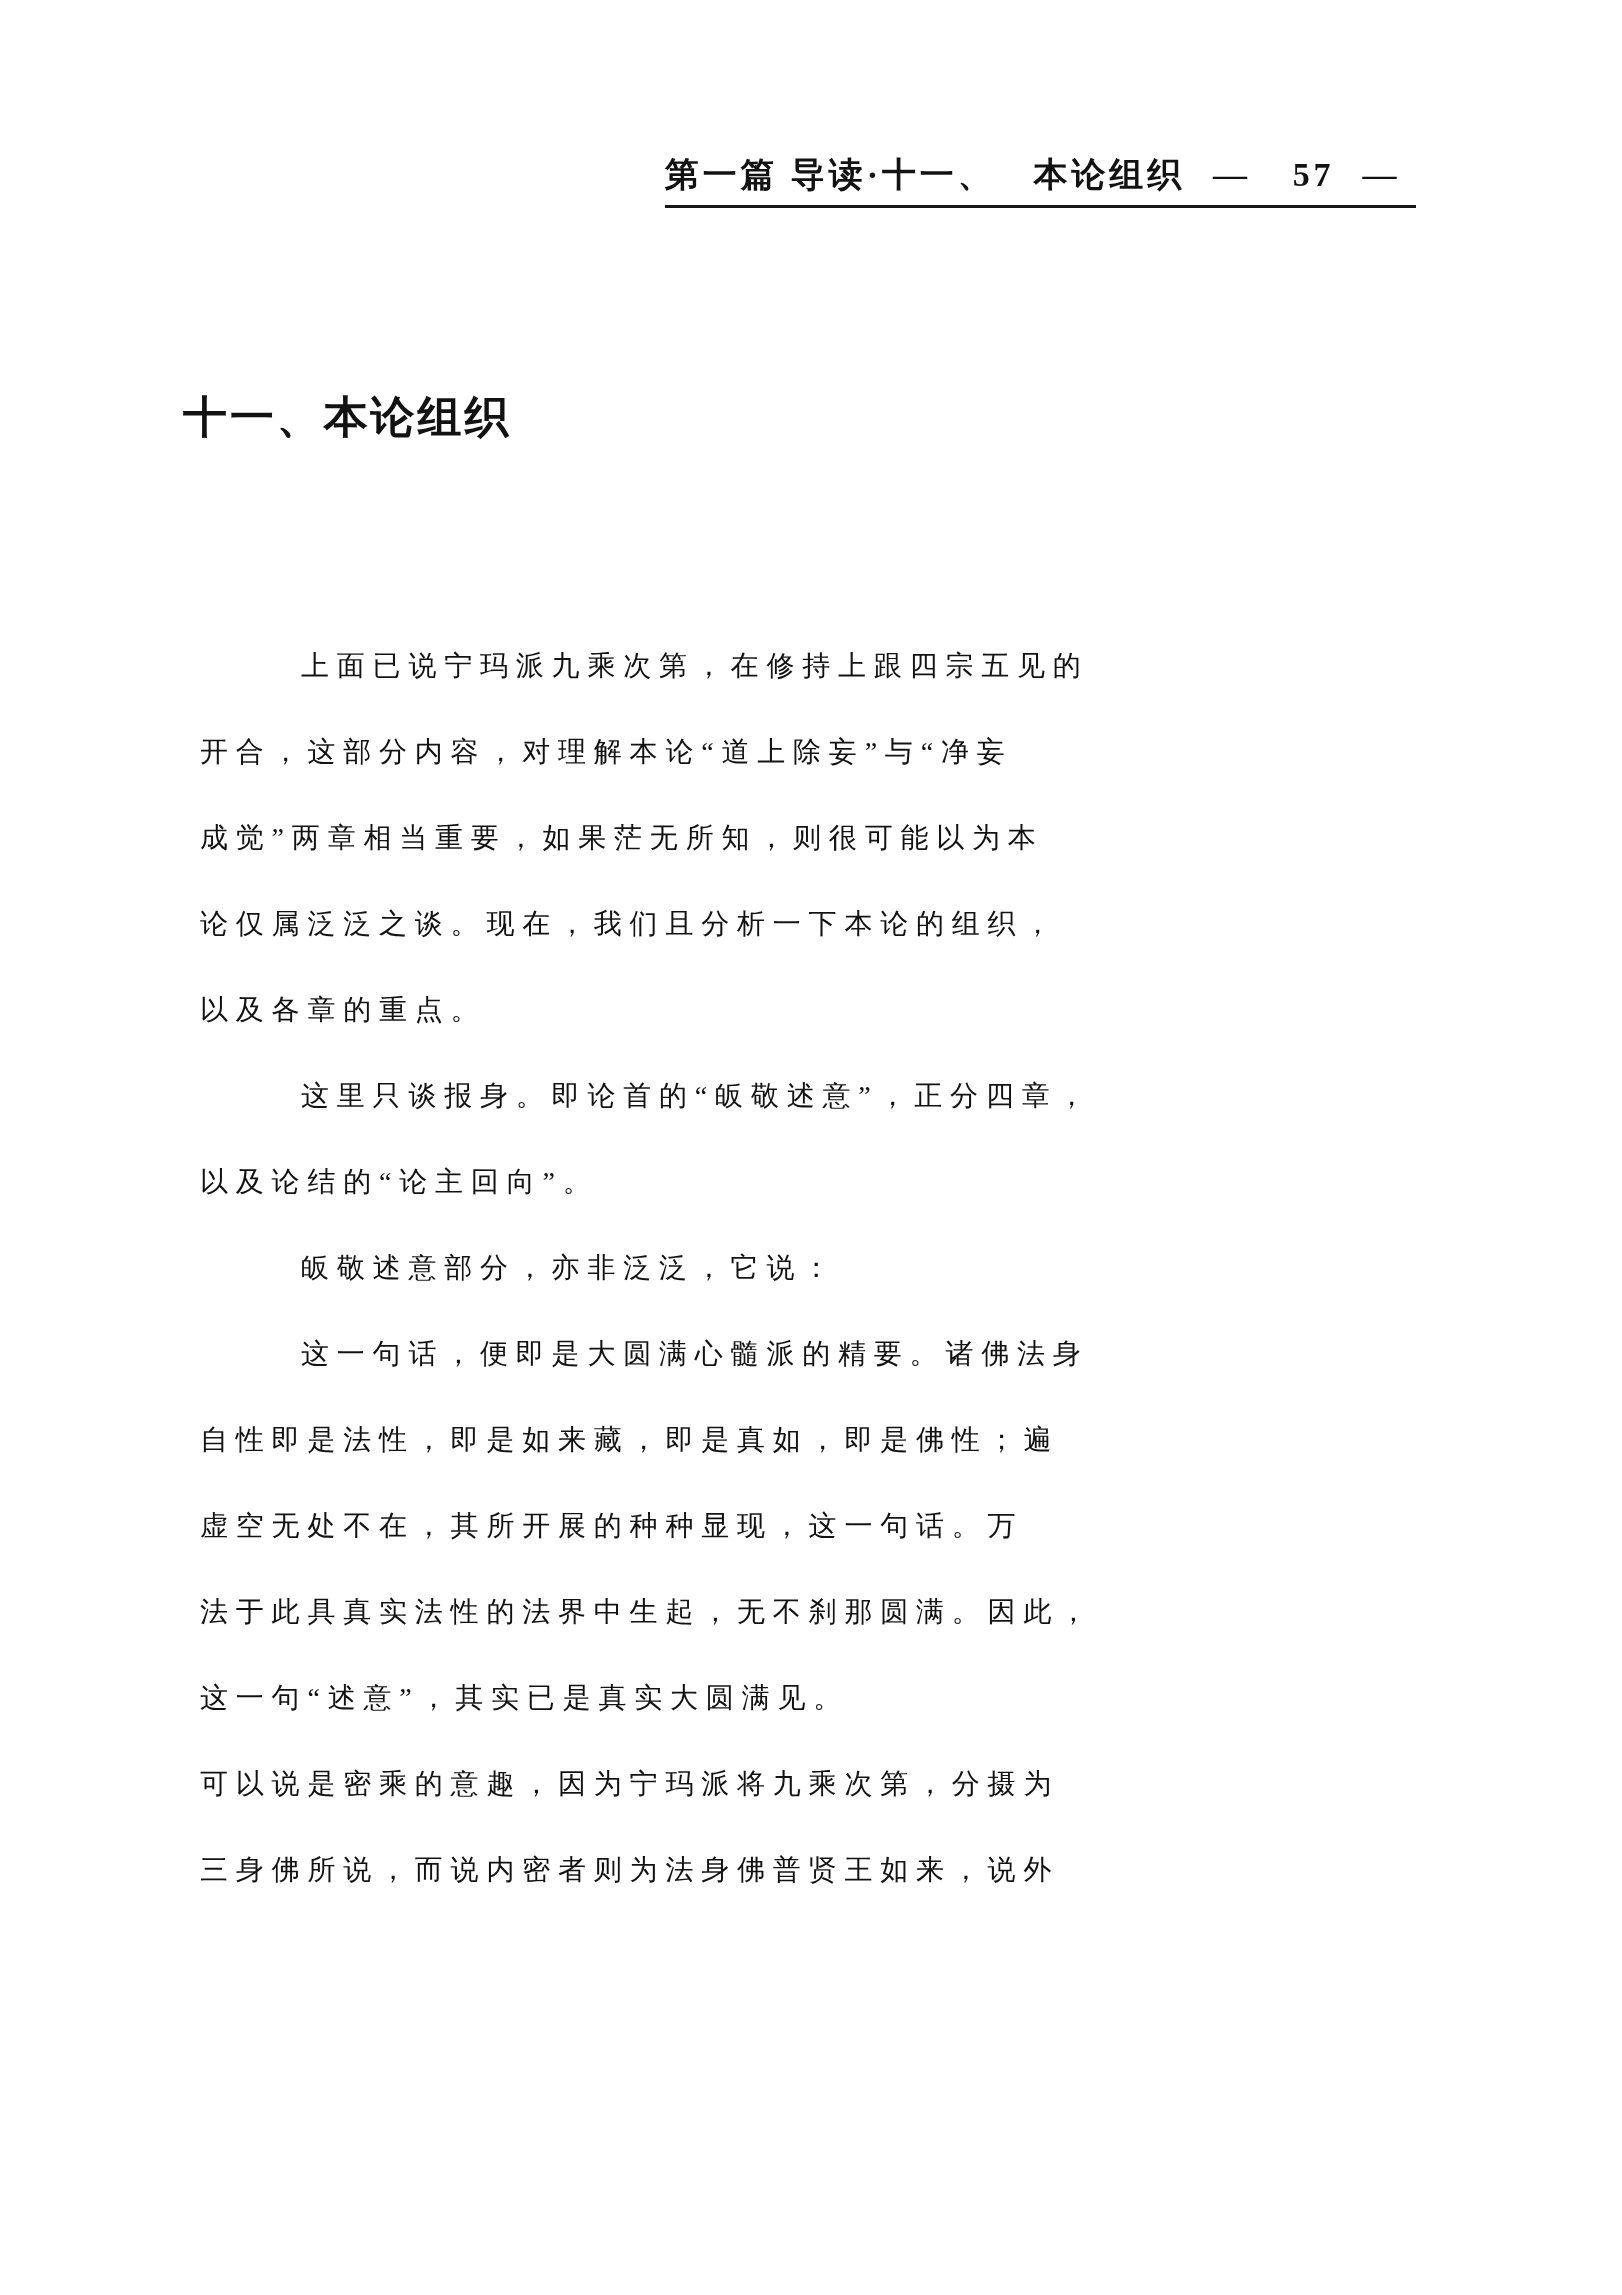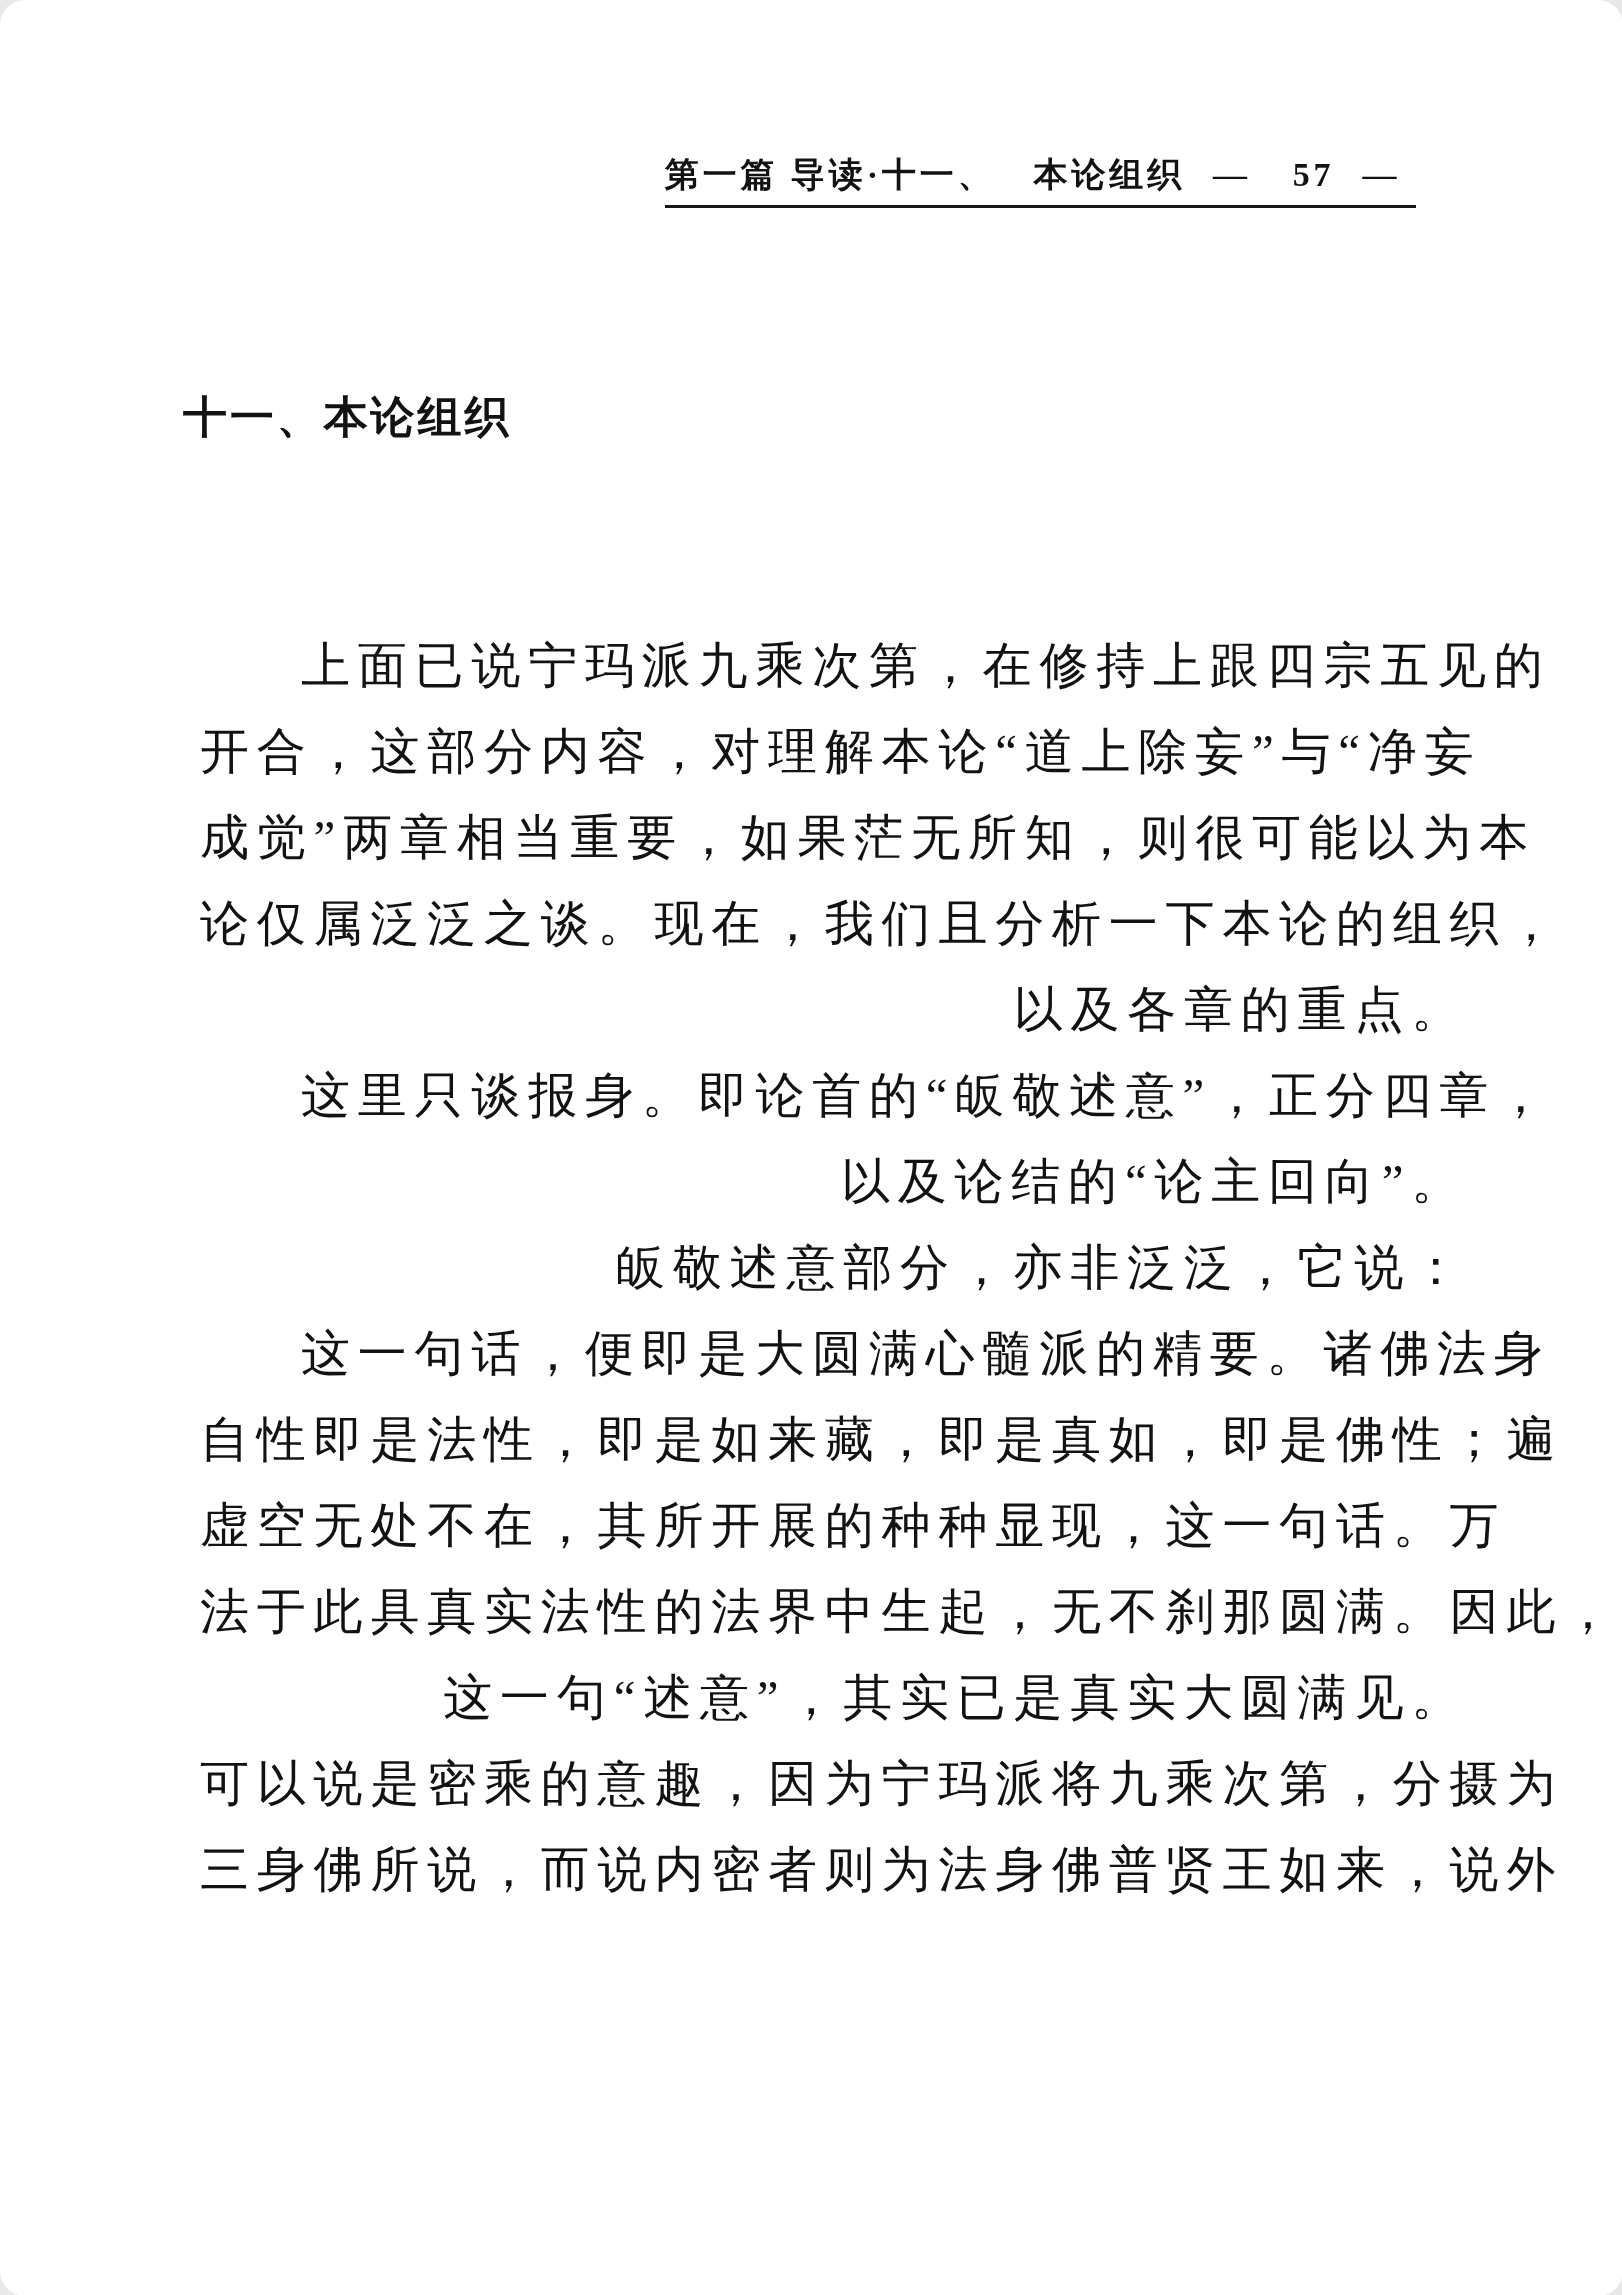--- a/index.html
+++ b/index.html
@@ -5,21 +5,20 @@
   html, body { margin: 0; padding: 0; background: #e8e8e8; }
   .page {
     position: relative;
     width: 1623px;
     height: 2296px;
     margin: 0 auto;
     background: #ffffff;
     font-family: "Liberation Serif", serif;
     color: #121212;
     overflow: hidden;
-    border-radius: 25px;
   }
   
   .running-header {
     position: absolute;
     top: 156px;
     right: 207px;
     font-size: 34px;
     font-weight: bold;
     letter-spacing: 3.9px;
     white-space: nowrap;
@@ -43,24 +42,23 @@
   
   .body-text {
     position: absolute;
     top: 623px;
     left: 200px;
     width: 1268px;
   }
   .line {
     height: 86px;
     line-height: 86px;
-    font-size: 49px;
+    font-size: 28px;
     letter-spacing: 7.8px;
     white-space: nowrap;
-    text-align: right;
   }
   .line.indent { padding-left: 101px; }
   .line.bold { font-weight: bold; }
 </style>
 </head>
 <body>
 
 <div class="page">
 
   <div class="running-header">

